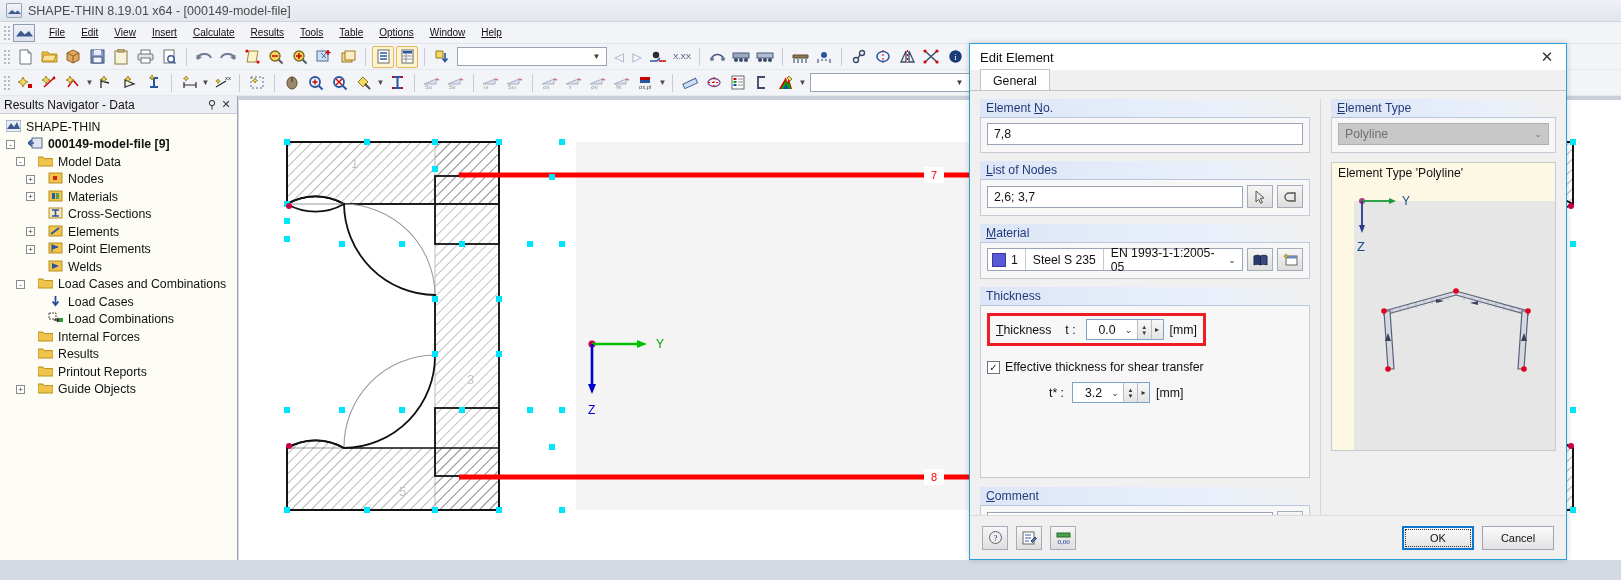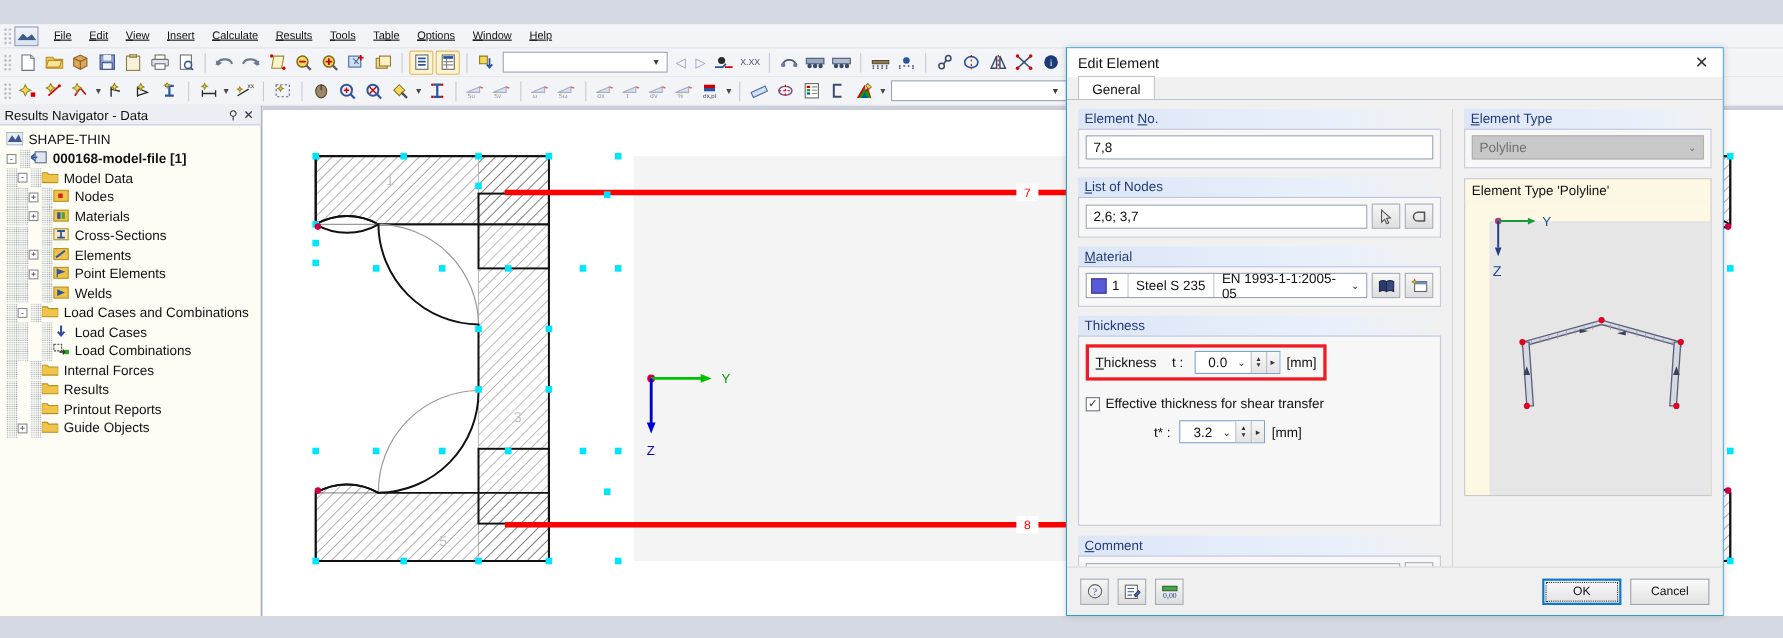--- a/index.html
+++ b/index.html
@@ -210,20 +210,24 @@
           background: linear-gradient(to bottom,#fafafa,#e2e2e2);
           font-size: 11px; color: #111; display: flex; align-items: center;
           justify-content: center; margin-left: 8px; }
   .pbtn.focus { border: 2px solid #0a78d0; outline: 1px dotted #333; outline-offset: -4px; }
 </style>
 </head>
 <body>
 
 <div id="app">
 
+  <div class="titlebar">
+    <div class="app-logo"></div>
+    <div class="ttl">SHAPE-THIN 8.19.01 x64 - [000149-model-file]</div>
+  </div>
 
   <div class="menubar">
     <div class="grip"></div>
     <div class="mlogo"></div>
     <div class="menuitem"><u>F</u>ile</div>
     <div class="menuitem"><u>E</u>dit</div>
     <div class="menuitem"><u>V</u>iew</div>
     <div class="menuitem"><u>I</u>nsert</div>
     <div class="menuitem"><u>C</u>alculate</div>
     <div class="menuitem"><u>R</u>esults</div>
@@ -716,21 +720,21 @@
             </svg></span>
           <span class="tlabel">SHAPE-THIN</span>
         </div>
         <div class="trow">
           <span class="tog">-</span>
           <span class="dots"></span>
           <span class="ico"><svg width="15" height="12" viewBox="0 0 15 12">
               <rect x="4" y="1" width="10" height="10" fill="#dfe6f2" stroke="#5a6a88"></rect>
               <path d="M0 6h6M4 3l-4 3 4 3" fill="none" stroke="#3a5a9a" stroke-width="1.6"></path>
             </svg></span>
-          <span class="tlabel bold">000168-model-file [1]</span>
+          <span class="tlabel bold">000149-model-file [9]</span>
         </div>
         <div class="trow">
           <span class="dots"></span>
           <span class="tog">-</span>
           <span class="dots"></span>
           <span class="ico"><svg width="15" height="12" viewBox="0 0 15 12">
               <path d="M0 2h5l1.2 1.6H15V11H0z" fill="#f0c44a" stroke="#b8901f"></path>
             </svg></span>
           <span class="tlabel">Model Data</span>
         </div>

